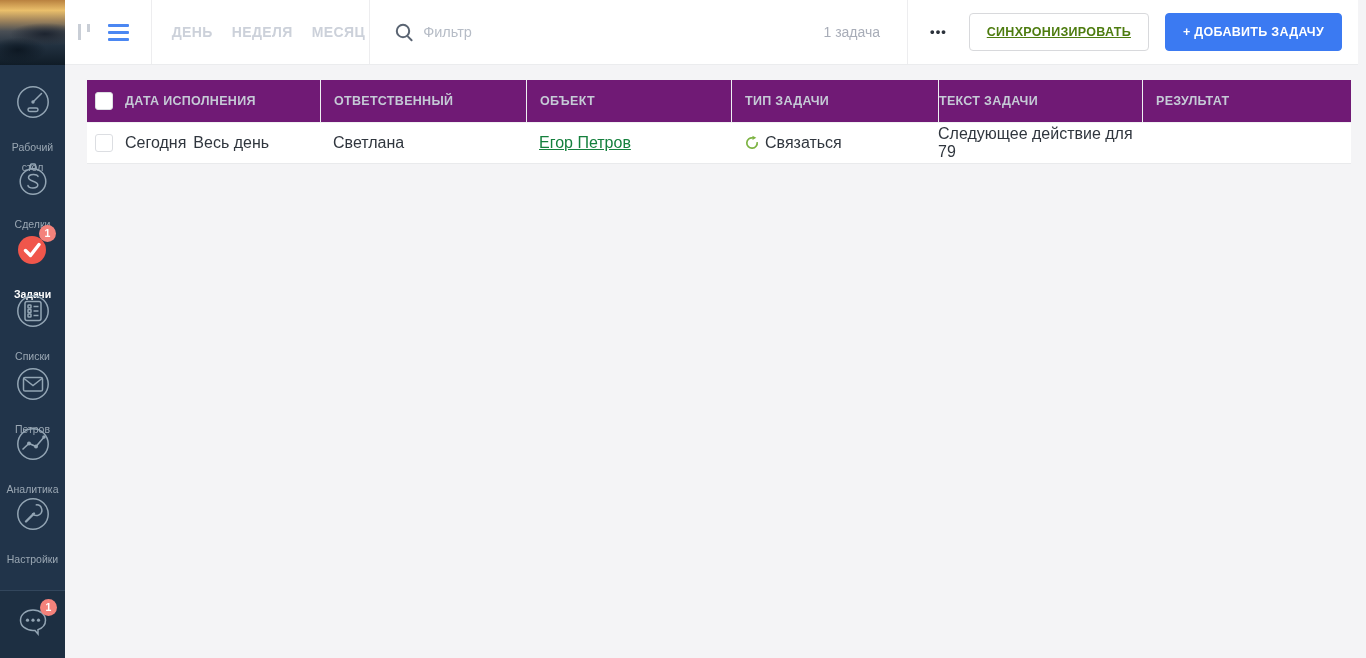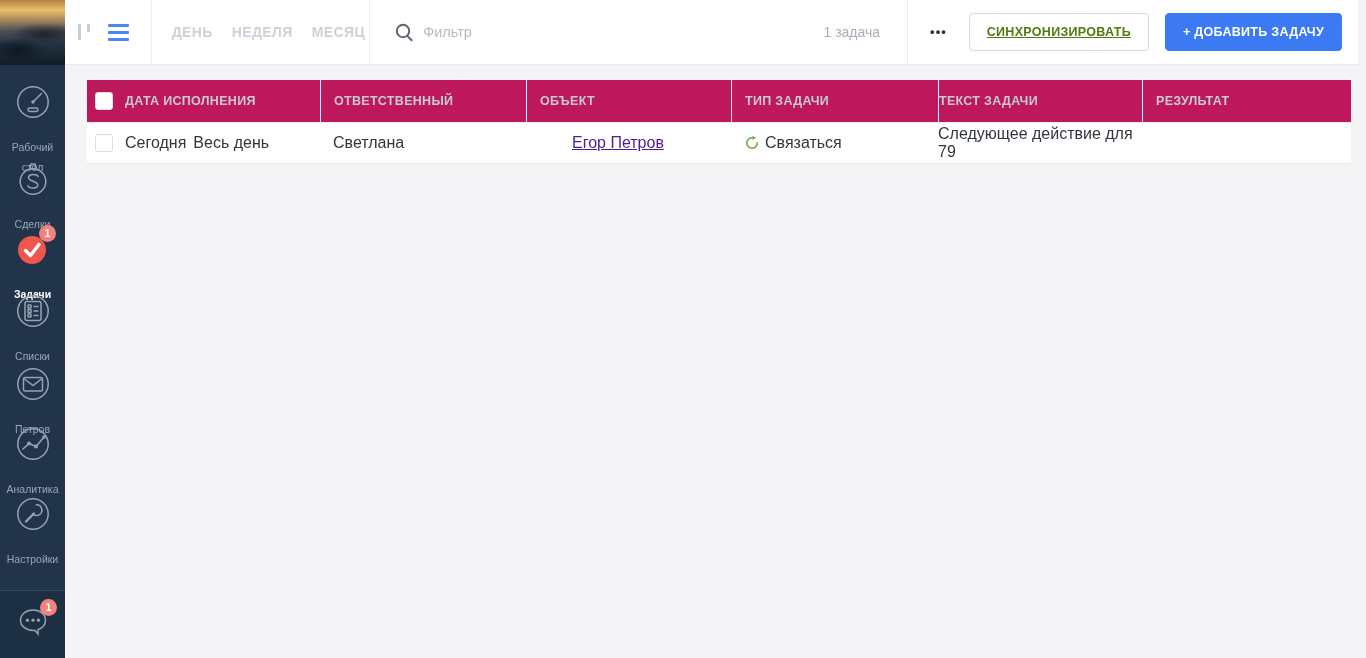--- a/index.html
+++ b/index.html
@@ -77,41 +77,41 @@
   .btn {
     height:38px; border-radius:4px; font-size:12.5px; font-weight:bold;
     letter-spacing:.3px; padding:0 17px; cursor:pointer;
     font-family:"Liberation Sans","DejaVu Sans",sans-serif; white-space:nowrap;
   }
   .btn.ghost { background:#fff; border:1px solid #d8d9dc; color:#4d7c0f;text-decoration:underline; }
   .btn.primary { background:#3b7af2; border:1px solid #3b7af2; color:#fff; }
   
   .table-card { position:absolute; left:87px; top:80px; width:1264px; background:#fff; }
   .t-row { display:flex; align-items:center; height:42px; }
-  .t-head { background:#be185d; }
+  .t-head { background:#701a75; }
   .t-body { border-top:1px solid #f0f1f3; border-bottom:1px solid #e9eaec; background:#fff; }
   .cell { display:flex; align-items:center; height:100%; overflow:hidden; }
   .col-check { width:38px; justify-content:flex-start; padding-left:8px; }
   .col-date  { width:195px; }
   .col-resp  { width:206px; padding-left:13px; }
   .col-obj   { width:205px; padding-left:13px; }
   .col-type  { width:207px; padding-left:13px; }
   .col-text  { width:204px; }
   .col-result{ flex:1; padding-left:13px; }
   .t-head .cell { font-size:12.5px; font-weight:bold; letter-spacing:.3px; color:#c5cad6; }
   .t-head .col-resp, .t-head .col-obj, .t-head .col-type, .t-head .col-text, .t-head .col-result {
     border-left:1px solid #eef0f2;
   }
   .t-body .cell { font-size:16px; color:#30363e; }
   .checkbox {
     width:18px; height:18px; background:#fff; border:1px solid #dcdee2;
     border-radius:3px; cursor:pointer;
   }
   .date-main { margin-right:7px; }
-  .obj-link { text-decoration:underline; cursor:pointer; color:#4c1d95;margin-left:33px; }
+  .obj-link { text-decoration:underline; cursor:pointer; color:#15803d; }
   .type-icon { margin-right:5px; flex:none; display:inline-flex; }
 </style>
 </head>
 <body>
 
 <div class="app">
 
   <aside class="sidebar">
     <div class="sidebar-photo"></div>
 

